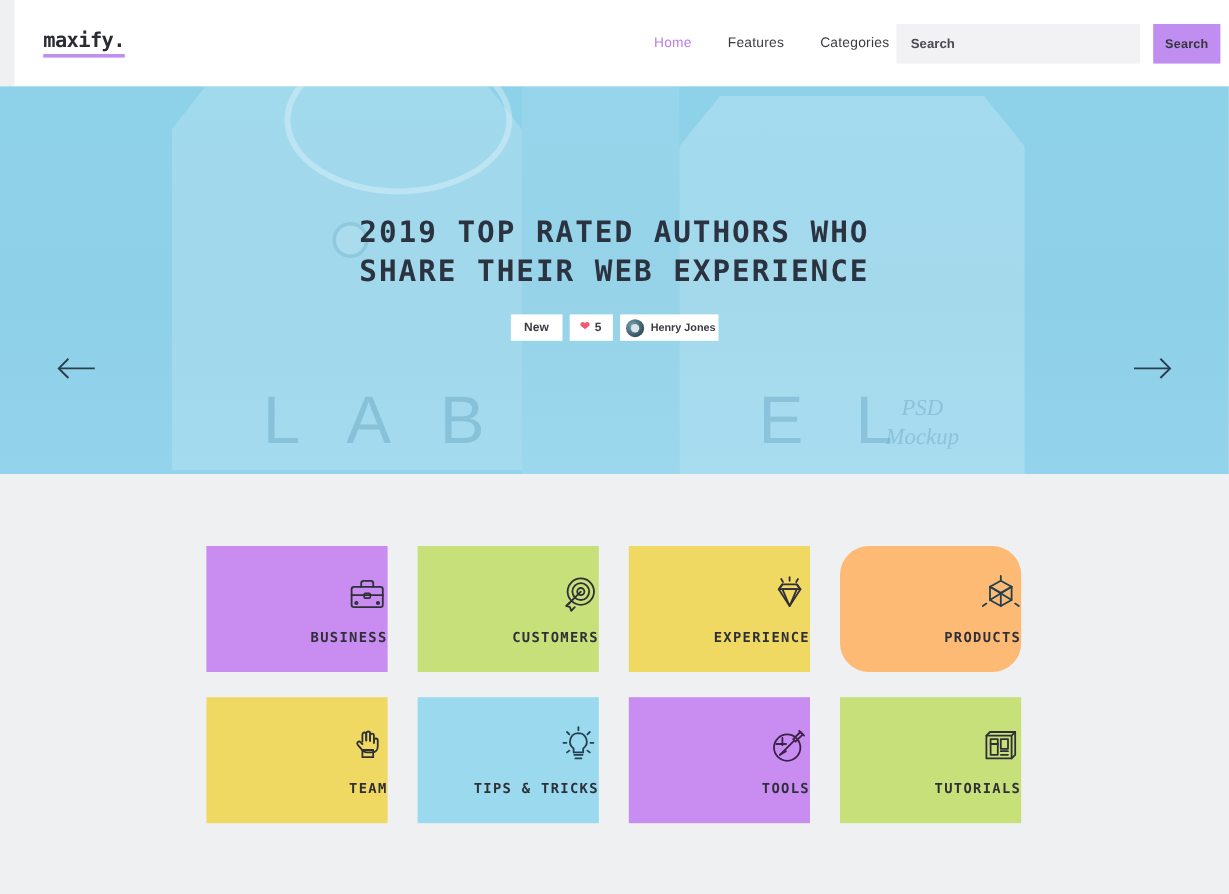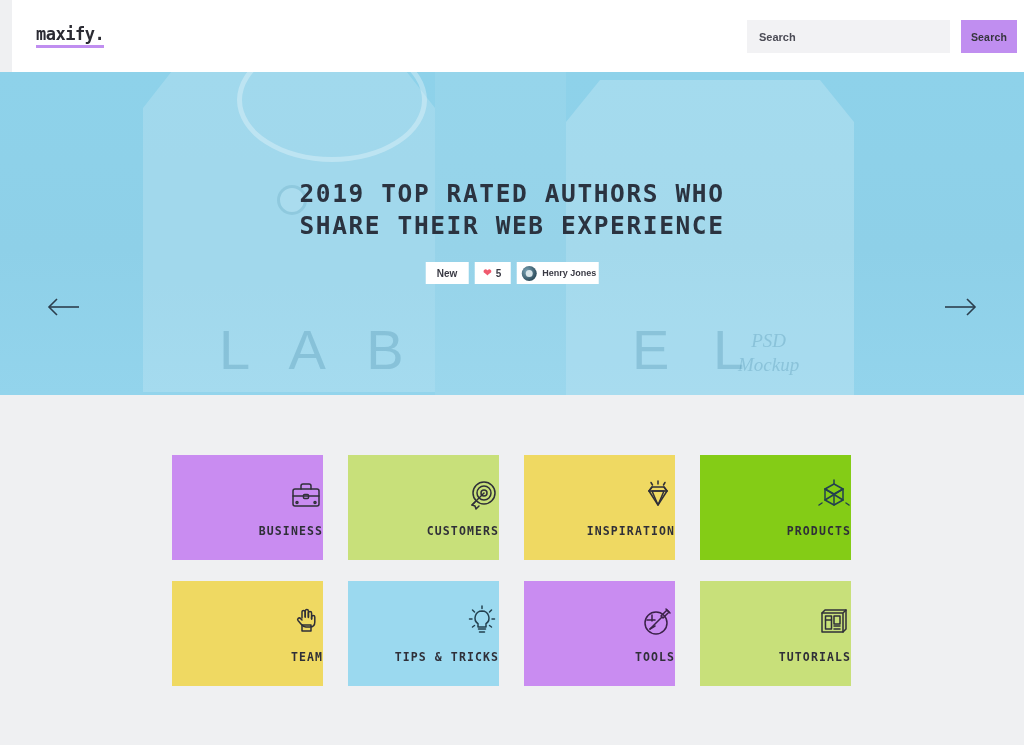--- a/index.html
+++ b/index.html
@@ -193,20 +193,26 @@
 </style>
 </head>
 <body>
 
 <div class="header">
   <div class="logo">
     <span class="logo-text">maxify.</span>
   </div>
   <div class="logo-underline"></div>
 
+  <nav class="nav">
+    <span class="nav-item active">Home</span>
+    <span class="nav-item">Features</span>
+    <span class="nav-item">Categories</span>
+    <span class="nav-item">Contacts</span>
+  </nav>
 
   <div class="search-wrap">
     <input class="search-input" type="text" placeholder="Search" style="">
     <button class="search-btn">Search</button>
   </div>
 </div>
 
 <section class="hero">
 
   <div class="tag tag-mid"></div>
@@ -286,24 +292,24 @@
     <span class="tile-icon">
       <svg viewBox="0 0 34 34" fill="none" stroke="#2f2f38" stroke-width="1.5" stroke-linecap="round" stroke-linejoin="round">
         <path d="M8 13h18l-9 14z"></path>
         <path d="M8 13l3-4h12l3 4"></path>
         <path d="M11 9l-3 4M23 9l3 4M11 13l6 14M23 13l-6 14M11 13h12"></path>
         <line x1="17" y1="3" x2="17" y2="6"></line>
         <line x1="10" y1="4.5" x2="11.5" y2="7"></line>
         <line x1="24" y1="4.5" x2="22.5" y2="7"></line>
       </svg>
     </span>
-    <span class="tile-label">INSPIRATION</span>
-  </div>
-
-  <div class="tile" style="background: #84cc16;">
+    <span class="tile-label">EXPERIENCE</span>
+  </div>
+
+  <div class="tile" style="background: #fdba74; border-radius: 24px;">
     <span class="tile-icon">
       <svg viewBox="0 0 34 34" fill="none" stroke="#23404f" stroke-width="1.5" stroke-linecap="round" stroke-linejoin="round">
         <path d="M17 6l9 5v11l-9 5-9-5V11z"></path>
         <path d="M8 11l9 5 9-5M17 16v11"></path>
         <path d="M8 11l18 11M26 11L8 22"></path>
         <line x1="17" y1="2" x2="17" y2="6"></line>
         <line x1="5" y1="25" x2="2" y2="27"></line>
         <line x1="29" y1="25" x2="32" y2="27"></line>
       </svg>
     </span>

